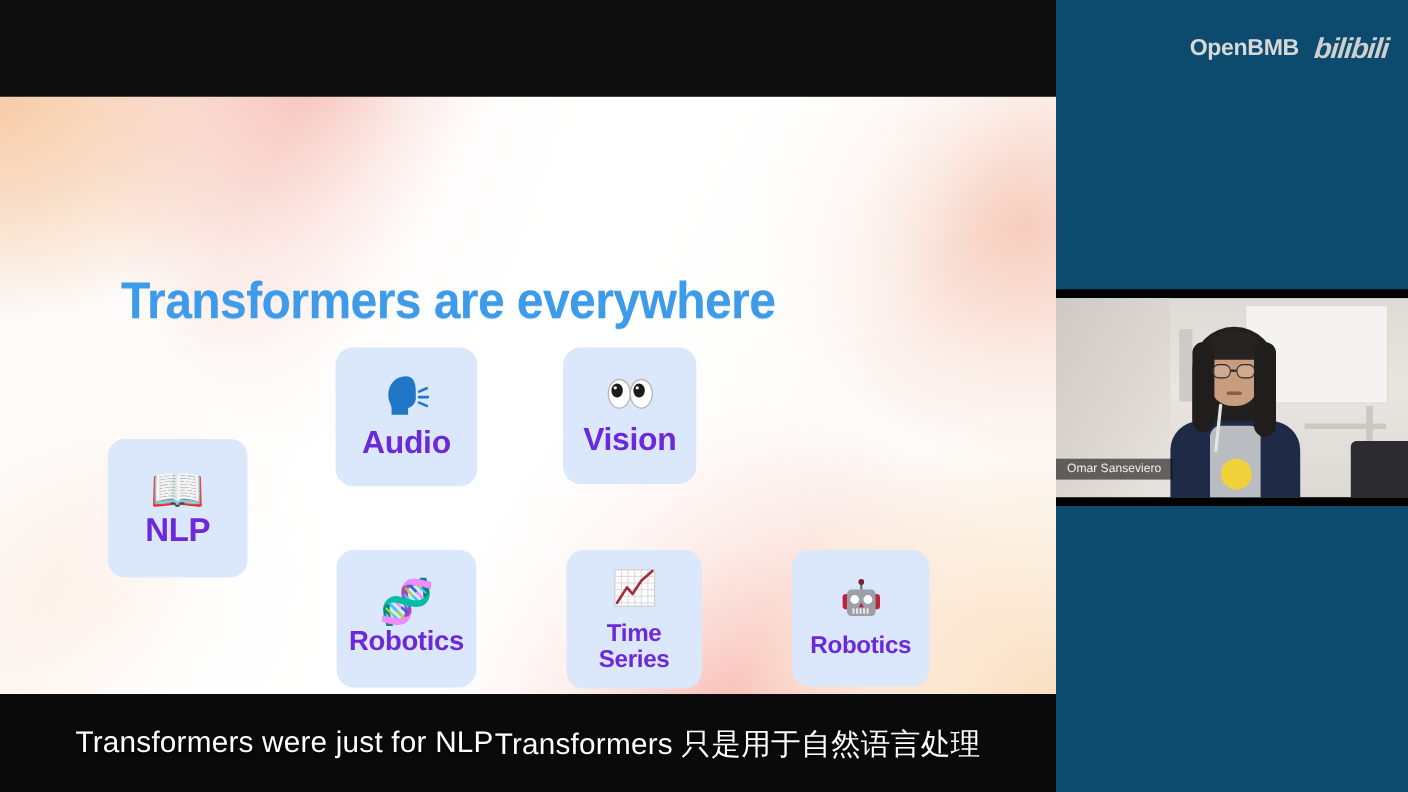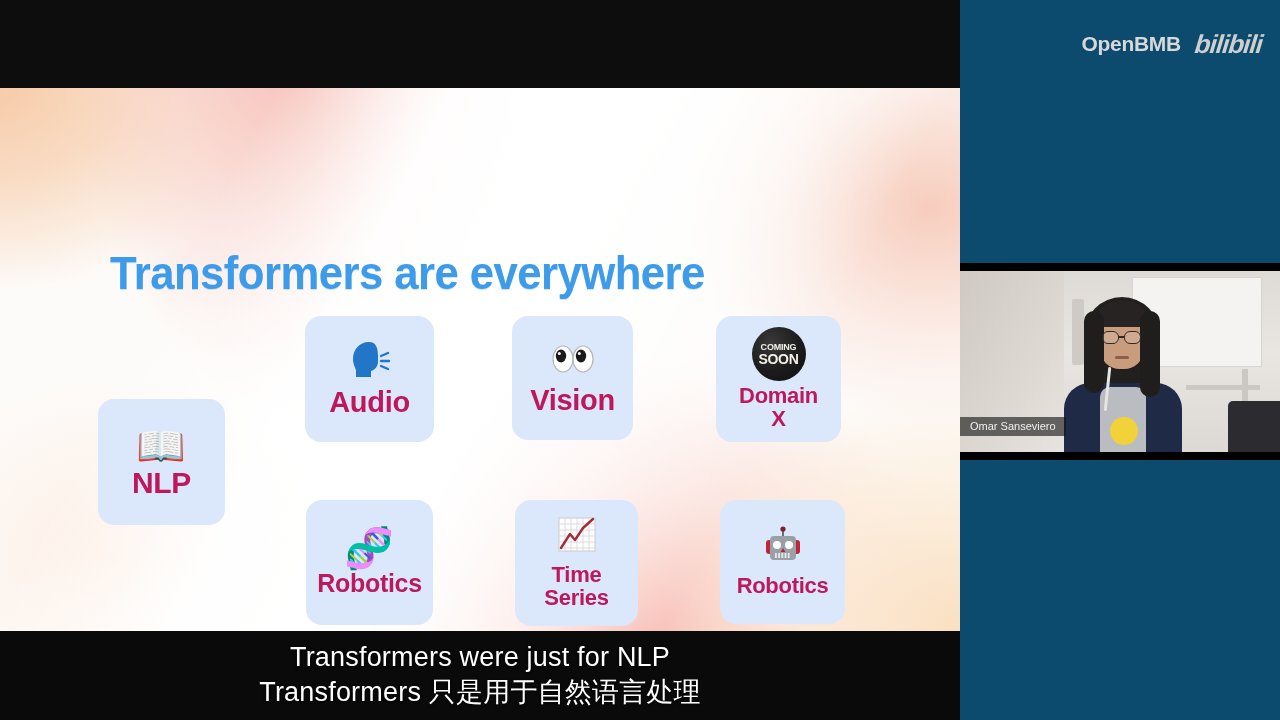--- a/index.html
+++ b/index.html
@@ -59,21 +59,21 @@
   
   .card {
     position:absolute;
     background:#dbe7fa;
     border-radius:16px;
     display:flex; flex-direction:column;
     align-items:center; justify-content:center;
   }
   .card .emoji { line-height:1; display:block; }
   .card .lbl {
-    color:#be185d; font-weight:bold; text-align:center;
+    color:#6d28d9; font-weight:bold; text-align:center;
     line-height:1.03; letter-spacing:-0.3px;
   }
 
   #card-nlp      { left:98px;  top:311px; width:127px; height:126px; }
   #card-audio    { left:305px; top:228px; width:129px; height:126px; }
   #card-vision   { left:512px; top:228px; width:121px; height:124px; }
   #card-domainx  { left:716px; top:228px; width:125px; height:126px; }
   #card-biochem  { left:306px; top:412px; width:127px; height:125px; }
   #card-time     { left:515px; top:412px; width:123px; height:126px; }
   #card-robotics { left:720px; top:412px; width:125px; height:124px; }
@@ -104,21 +104,21 @@
     background:radial-gradient(circle at 36% 30%, #3a3a3a 0%, #1b1b1b 55%, #101010 100%);
     display:flex; flex-direction:column; align-items:center; justify-content:center;
     color:#f4f1ea; font-weight:bold; line-height:1.0;
   }
   .coming-soon-badge .cs1{ font-size:9px; letter-spacing:-0.2px; }
   .coming-soon-badge .cs2{ font-size:14px; letter-spacing:-0.3px; }
 
   
   #subtitles {
     position:absolute; left:0; top:631px; width:960px; height:89px;
-    display:flex; flex-direction:column; align-items:center; justify-content:center;
+    display:flex; flex-direction:row; align-items:center; justify-content:center;
     gap:1px;
   }
   #subtitles .sub-line {
     color:#ffffff; font-size:27px; letter-spacing:0.2px;
     text-shadow:0 1px 3px rgba(0,0,0,0.9);
     white-space:nowrap;
   }
 
   
   #right-pane { position:absolute; left:960px; top:0; width:320px; height:720px; background:#0c4a6e; }
@@ -229,32 +229,20 @@
             <ellipse cx="33" cy="18" rx="10" ry="13" fill="#ffffff" stroke="#b7b7b7" stroke-width="1.2"></ellipse>
             <ellipse cx="11" cy="15" rx="5.2" ry="6.4" fill="#1b1b1b"></ellipse>
             <ellipse cx="31" cy="15" rx="5.2" ry="6.4" fill="#1b1b1b"></ellipse>
             <circle cx="9.3" cy="12.6" r="1.5" fill="#ffffff"></circle>
             <circle cx="29.3" cy="12.6" r="1.5" fill="#ffffff"></circle>
           </svg>
         </span>
         <span class="lbl">Vision</span>
       </div>
 
-      <div class="card" id="card-domainx">
-        <span class="emoji">
-          <span class="coming-soon-badge">
-            <span class="cs1">COMING</span>
-            <span class="cs2">SOON</span>
-          </span>
-        </span>
-        <span class="lbl">
-          <span>Domain</span><br>
-          <span>X</span>
-        </span>
-      </div>
 
       <div class="card" id="card-biochem">
         <span class="emoji">🧬</span>
         <span class="lbl">Robotics</span>
       </div>
 
       <div class="card" id="card-time">
         <span class="emoji">
           <svg width="42" height="40" viewBox="0 0 42 40" aria-hidden="true">
             <rect x="3" y="2" width="36" height="33" fill="#fdfdfd" stroke="#cccccc" stroke-width="1"></rect>

